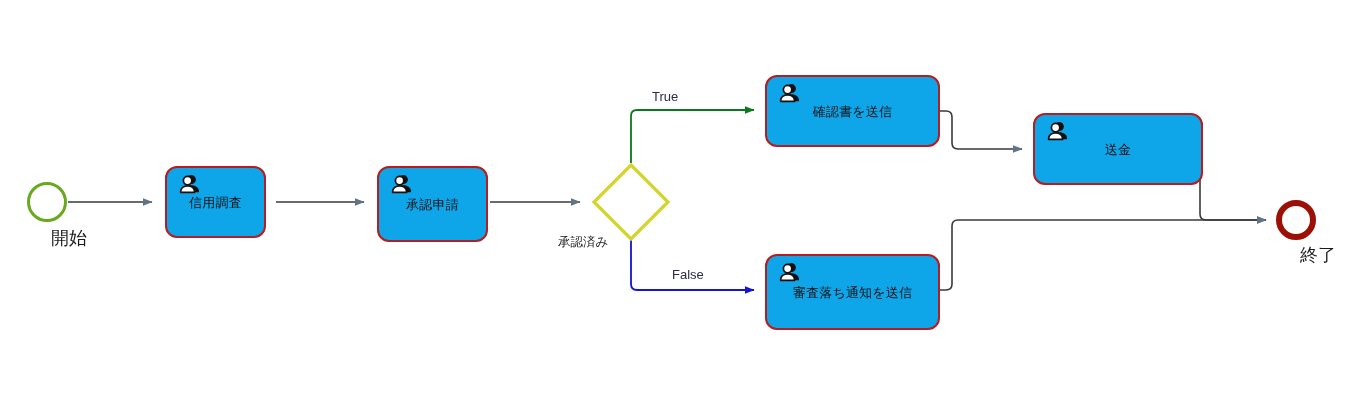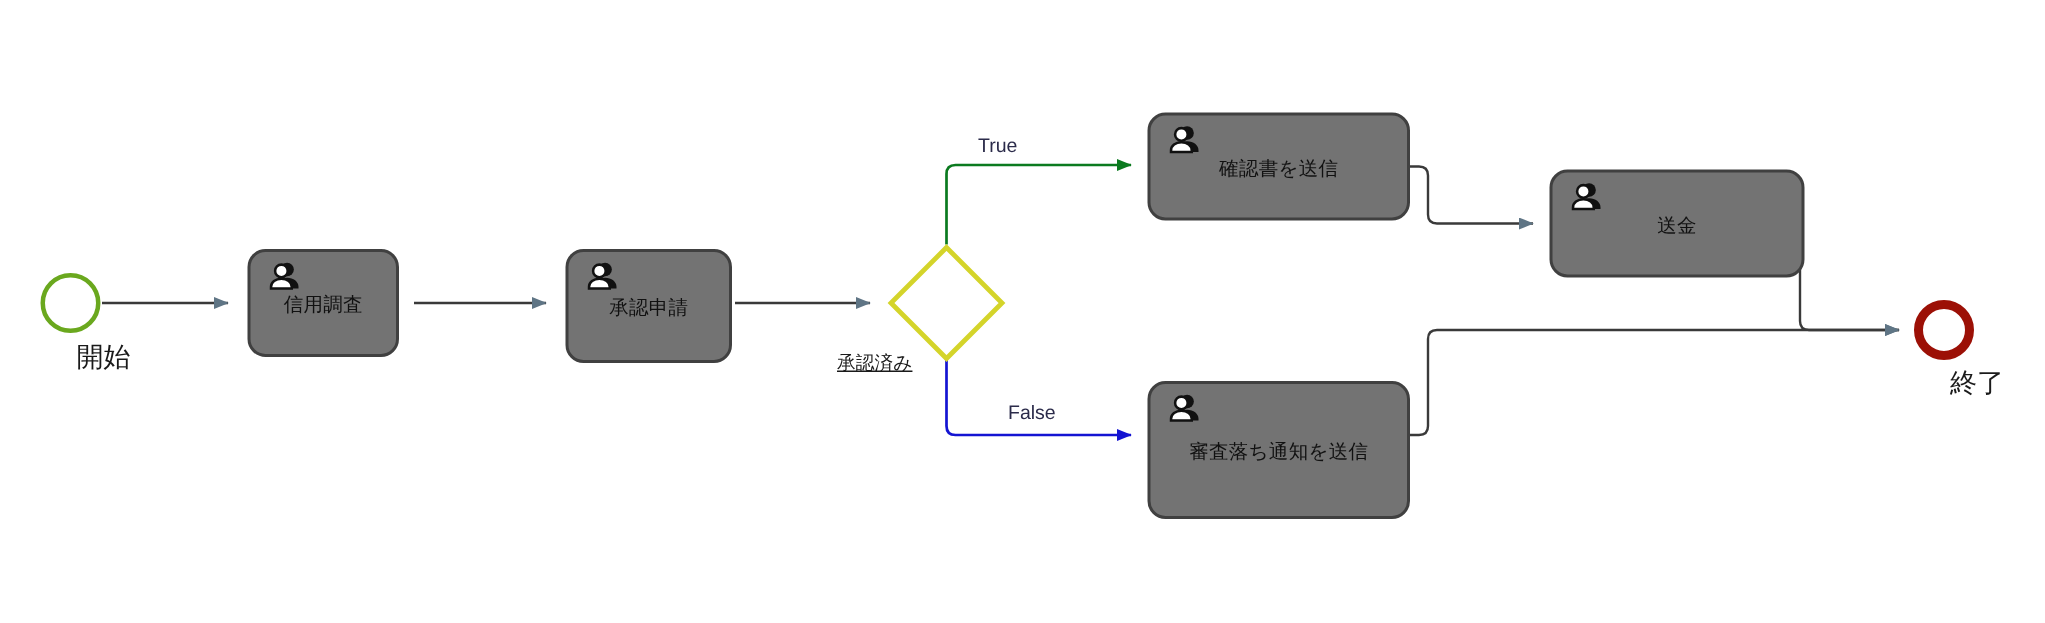--- a/index.html
+++ b/index.html
@@ -47,22 +47,22 @@
     position: absolute;
     font-size: 18px;
     color: #1a1a1a;
     white-space: nowrap;
     text-align: right;
   }
   
   .task {
     position: absolute;
     box-sizing: border-box;
-    background: #737373;
-    border: 2px solid #404040;
+    background: #0ea5e9;
+    border: 2px solid #b91c1c;
     border-radius: 12px;
     text-decoration: underline;
   }
   .task-icon {
     position: absolute;
     left: 9px;
     top: 5px;
     width: 26px;
     height: 26px;
   }
@@ -80,21 +80,20 @@
   }
   
   .gateway {
     position: absolute;
   }
   .gateway-label {
     position: absolute;
     font-size: 12.5px;
     color: #1a1a1a;
     white-space: nowrap;
-    text-decoration: underline;
   }
   
   .edge-label {
     position: absolute;
     font-size: 13px;
     color: #2b2b4a;
     white-space: nowrap;
     text-align: center;
   }
 </style>
@@ -191,21 +190,21 @@
         <path d="M11.6 12.8c-3.9 0-6.9 2.4-6.9 5.4v1.1h13.8v-1.1c0-3-3-5.4-6.9-5.4z"></path>
       </g>
       <g fill="none" stroke="#111111" stroke-width="1.7">
         <circle cx="11.6" cy="7.6" r="4.2"></circle>
         <path d="M4.7 19.3v-1.1c0-3 3-5.4 6.9-5.4s6.9 2.4 6.9 5.4v1.1z"></path>
       </g>
     </svg>
     <div class="task-label">確認書を送信</div>
   </div>
 
-  <div class="task" style="left:765px; top:254px; width:175px; height:92px;">
+  <div class="task" style="left:765px; top:254px; width:175px; height:76px;">
     <svg class="task-icon" viewBox="0 0 26 26">
       <g fill="#111111">
         <circle cx="15.4" cy="6.6" r="4.5"></circle>
         <path d="M15.4 12.2c-4.3 0-7.6 2.6-7.6 5.9v1.2h15.2v-1.2c0-3.3-3.3-5.9-7.6-5.9z"></path>
       </g>
       <g fill="#ffffff">
         <circle cx="11.6" cy="7.6" r="4.2"></circle>
         <path d="M11.6 12.8c-3.9 0-6.9 2.4-6.9 5.4v1.1h13.8v-1.1c0-3-3-5.4-6.9-5.4z"></path>
       </g>
       <g fill="none" stroke="#111111" stroke-width="1.7">

